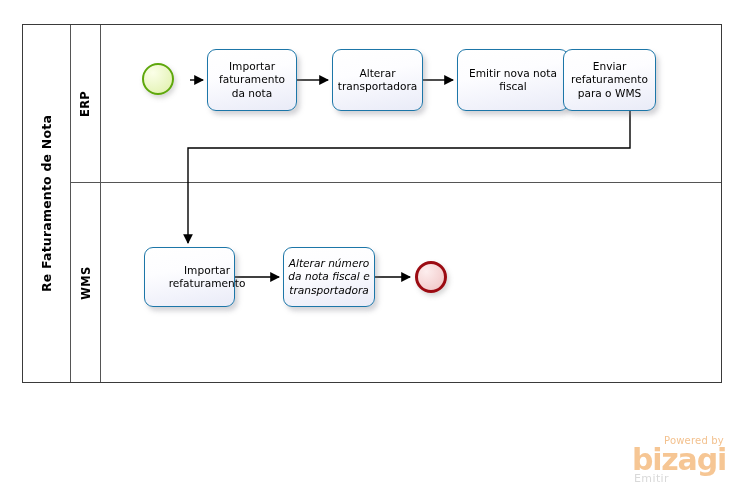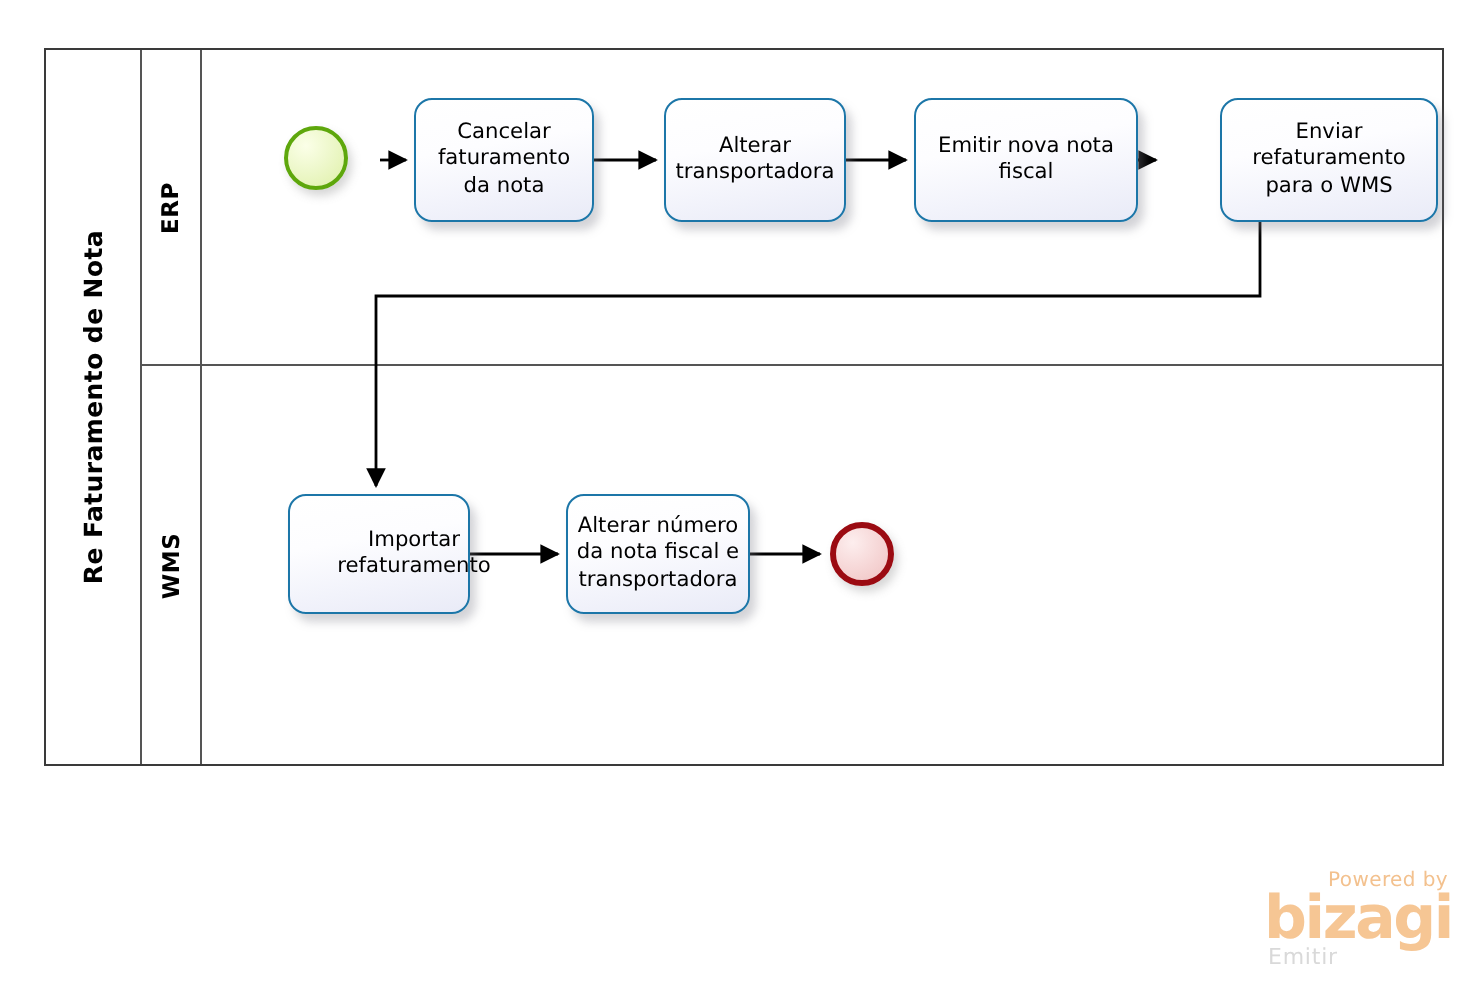--- a/index.html
+++ b/index.html
@@ -209,40 +209,40 @@
     <path class="wire" d="M 235 277 L 279 277" marker-end="url(#arrow)"></path>
 
     <path class="wire" d="M 375 277 L 410 277" marker-end="url(#arrow)"></path>
   </svg>
 
   <div class="event event-start" style="left:142px; top:63px;"></div>
 
   <div class="event event-end" style="left:415px; top:261px;"></div>
 
   <div class="task" style="left:207px; top:49px; width:90px; height:62px;">
-    <span class="task-label">Cancelar faturamento da nota</span>
+    <span class="task-label">Importar faturamento da nota</span>
   </div>
 
   <div class="task" style="left:332px; top:49px; width:91px; height:62px;">
     <span class="task-label">Alterar transportadora</span>
   </div>
 
   <div class="task" style="left:457px; top:49px; width:112px; height:62px;">
     <span class="task-label">Emitir nova nota fiscal</span>
   </div>
 
-  <div class="task" style="left:610px; top:49px; width:109px; height:62px;">
+  <div class="task" style="left:563px; top:49px; width:93px; height:62px;">
     <span class="task-label">Enviar refaturamento para o WMS</span>
   </div>
 
   <div class="task" style="left:144px; top:247px; width:91px; height:60px;padding-left:39px;">
     <span class="task-label">Importar refaturamento</span>
   </div>
 
-  <div class="task" style="left:283px; top:247px; width:92px; height:60px;">
+  <div class="task" style="left:283px; top:247px; width:92px; height:60px;font-style:italic;">
     <span class="task-label">Alterar número da nota fiscal e transportadora</span>
   </div>
 
   <div class="logo">
     <div class="logo-powered">Powered by</div>
     <div class="logo-word">bizagi</div>
     <div class="logo-modeler">Emitir</div>
   </div>
 
 </div>

